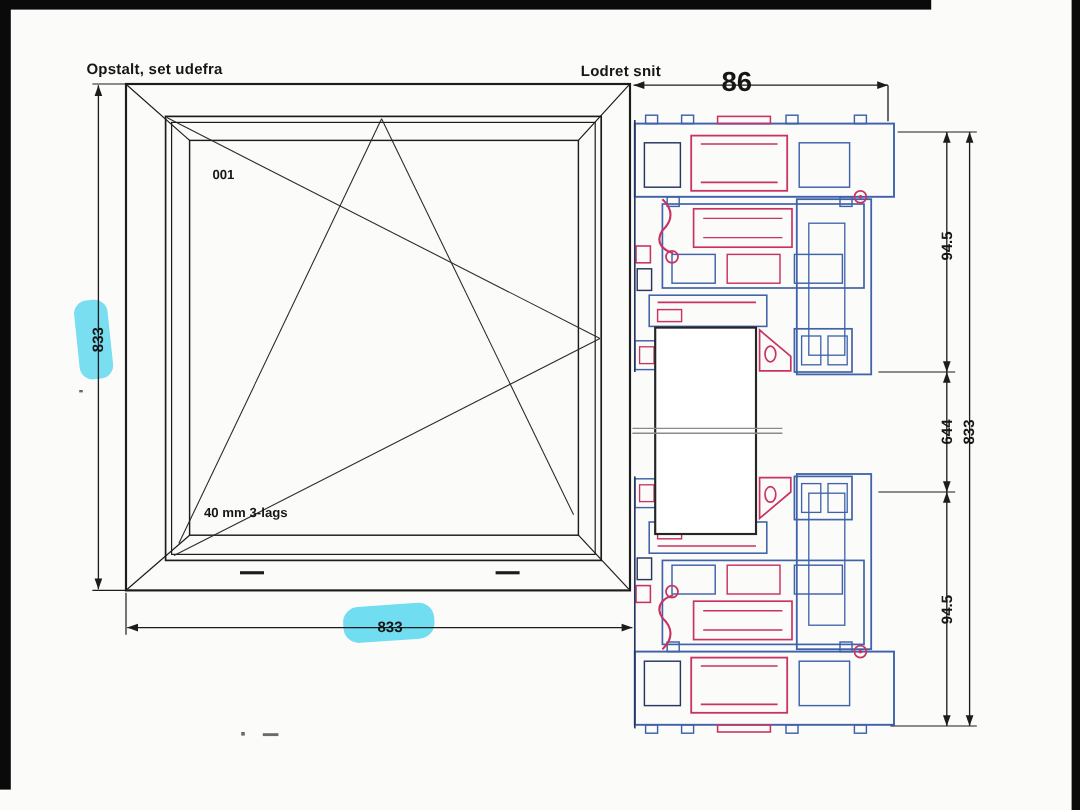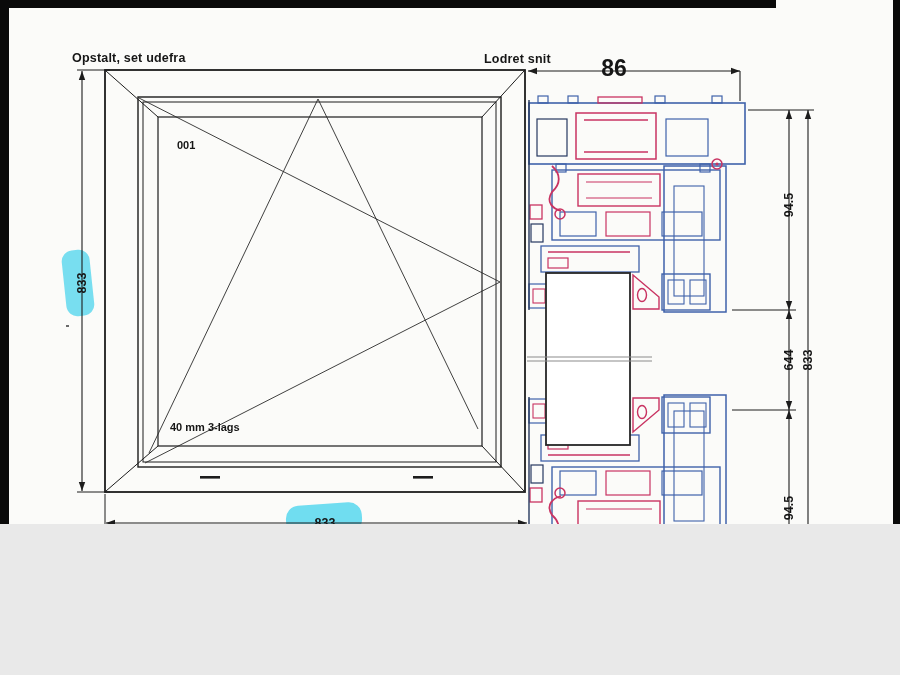--- a/index.html
+++ b/index.html
@@ -1,17 +1,17 @@
 <!DOCTYPE html>
 <html><head>
 <meta charset="utf-8">
 <style>
   html,body{margin:0;padding:0;background:#e9e9e9;}
   #stage{
-    position:relative;width:900px;height:524px;overflow:hidden;
+    position:relative;width:900px;height:675px;overflow:hidden;
     background:#fbfbf9;
     font-family:"Liberation Sans", sans-serif;
   }
   .scanbar{position:absolute;background:#0a0a0a;}
   #bar-top{left:0;top:0;width:776px;height:8px;}
   #bar-left{left:0;top:0;width:9px;height:658px;}
   #bar-right{left:893px;top:0;width:7px;height:675px;}
   svg{position:absolute;left:0;top:0;}
   svg text{font-family:"Liberation Sans", sans-serif;fill:#161616;}
   .title-txt{font-size:12.5px;font-weight:700;letter-spacing:0.2px;}

